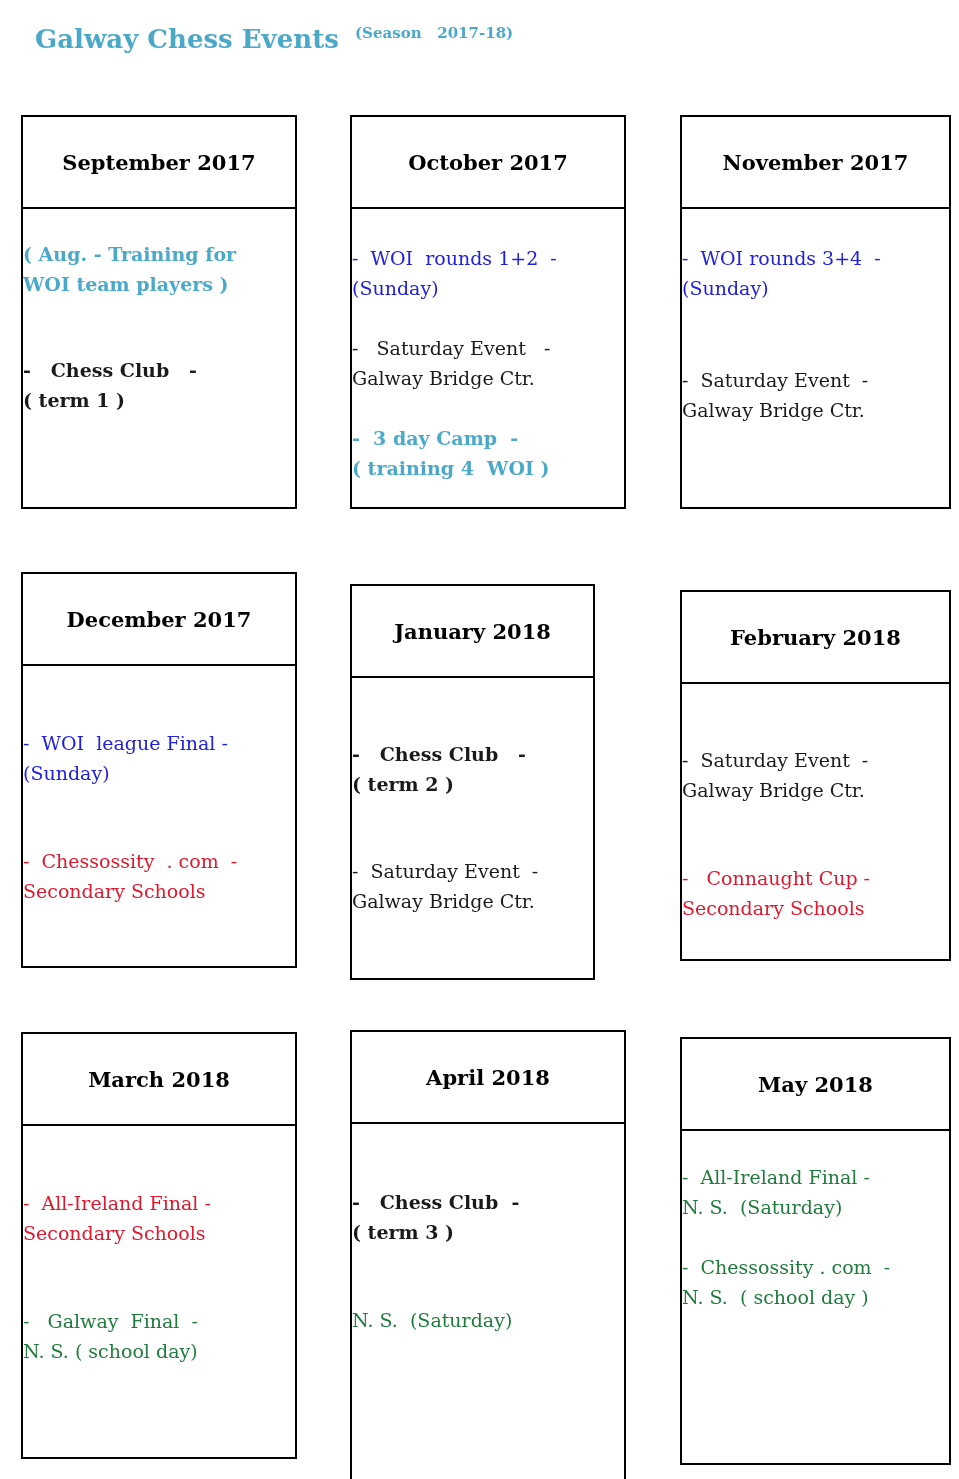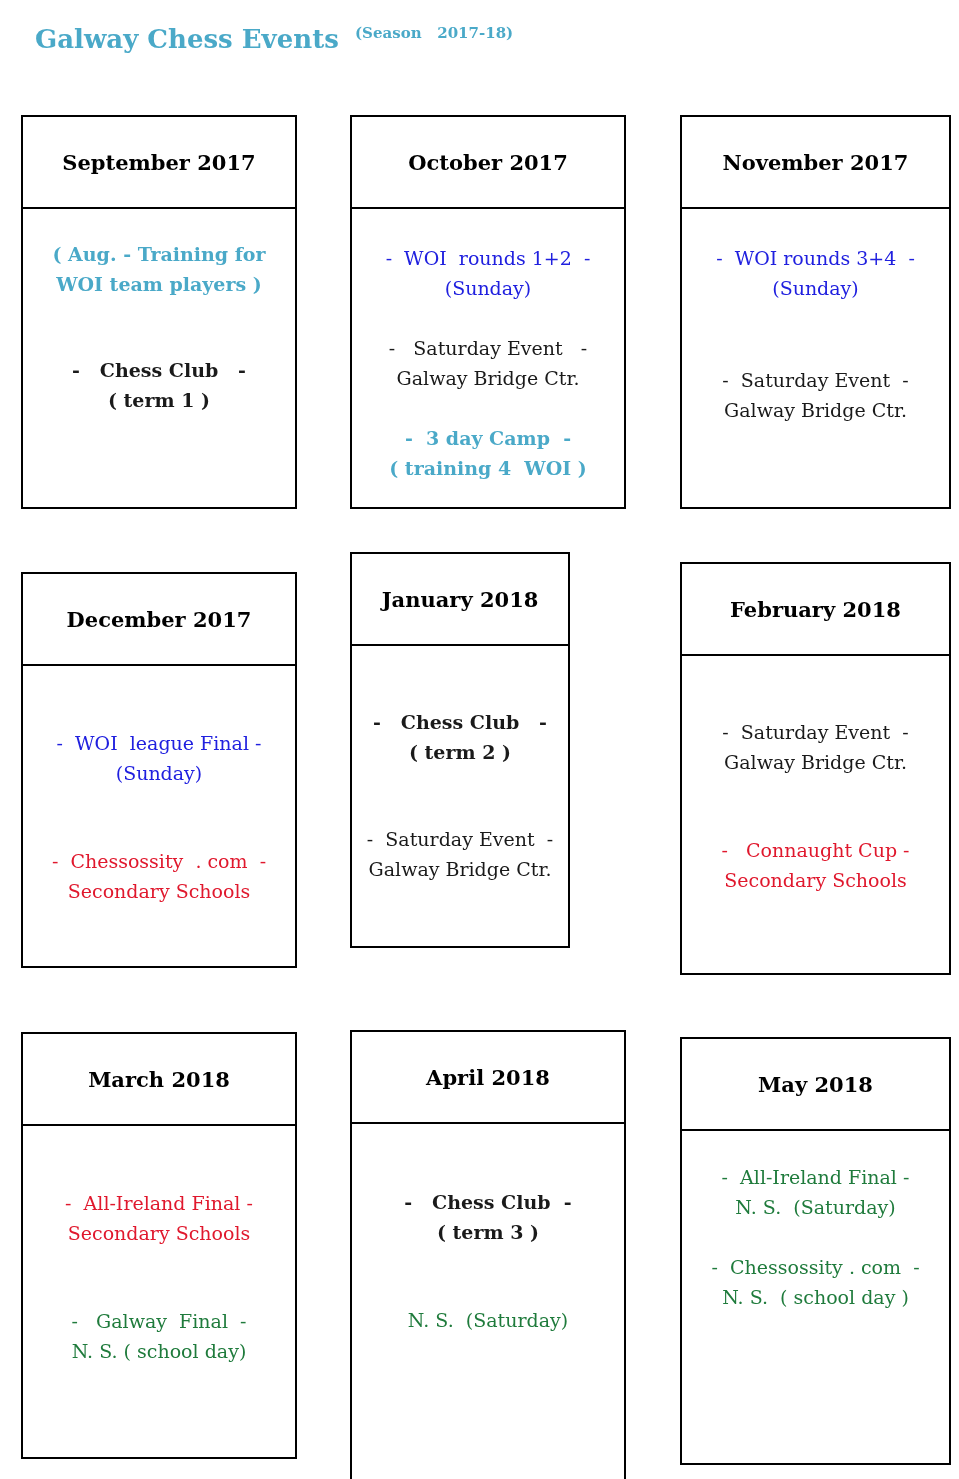--- a/index.html
+++ b/index.html
@@ -27,34 +27,34 @@
     border:2px solid #000;
     background:#fff;
   }
   .box-header {
     height:92px;
     border-bottom:2px solid #000;
     display:flex; align-items:center; justify-content:center;
     font-size:21px; font-weight:bold; color:#000;
     text-align:center;
   }
-  .box-content { text-align:center; }
+  .box-content { }
   .ev .line {
     font-size:19px;
     line-height:30px;
     white-space:pre-wrap;
   }
 
   
   #b0{left:21px;  top:115px;  width:276px; height:394px}
   #b1{left:350px; top:115px;  width:276px; height:394px}
   #b2{left:680px; top:115px;  width:271px; height:394px}
   #b3{left:21px;  top:572px;  width:276px; height:396px}
-  #b4{left:350px; top:552px;  width:220px; height:396px}
-  #b5{left:680px; top:562px;  width:271px; height:413px}
+  #b4{left:350px; top:584px;  width:245px; height:396px}
+  #b5{left:680px; top:590px;  width:271px; height:371px}
   #b6{left:21px;  top:1032px; width:276px; height:427px}
   #b7{left:350px; top:1030px; width:276px; height:534px}
   #b8{left:680px; top:1037px; width:271px; height:428px}
 
   
   #b0 .box-content{padding-top:30px} #b0 .ev + .ev{margin-top:56px}
   #b1 .box-content{padding-top:34px} #b1 .ev + .ev{margin-top:30px}
   #b2 .box-content{padding-top:34px} #b2 .ev + .ev{margin-top:62px}
   #b3 .box-content{padding-top:62px} #b3 .ev + .ev{margin-top:58px}
   #b4 .box-content{padding-top:61px} #b4 .ev + .ev{margin-top:57px}

